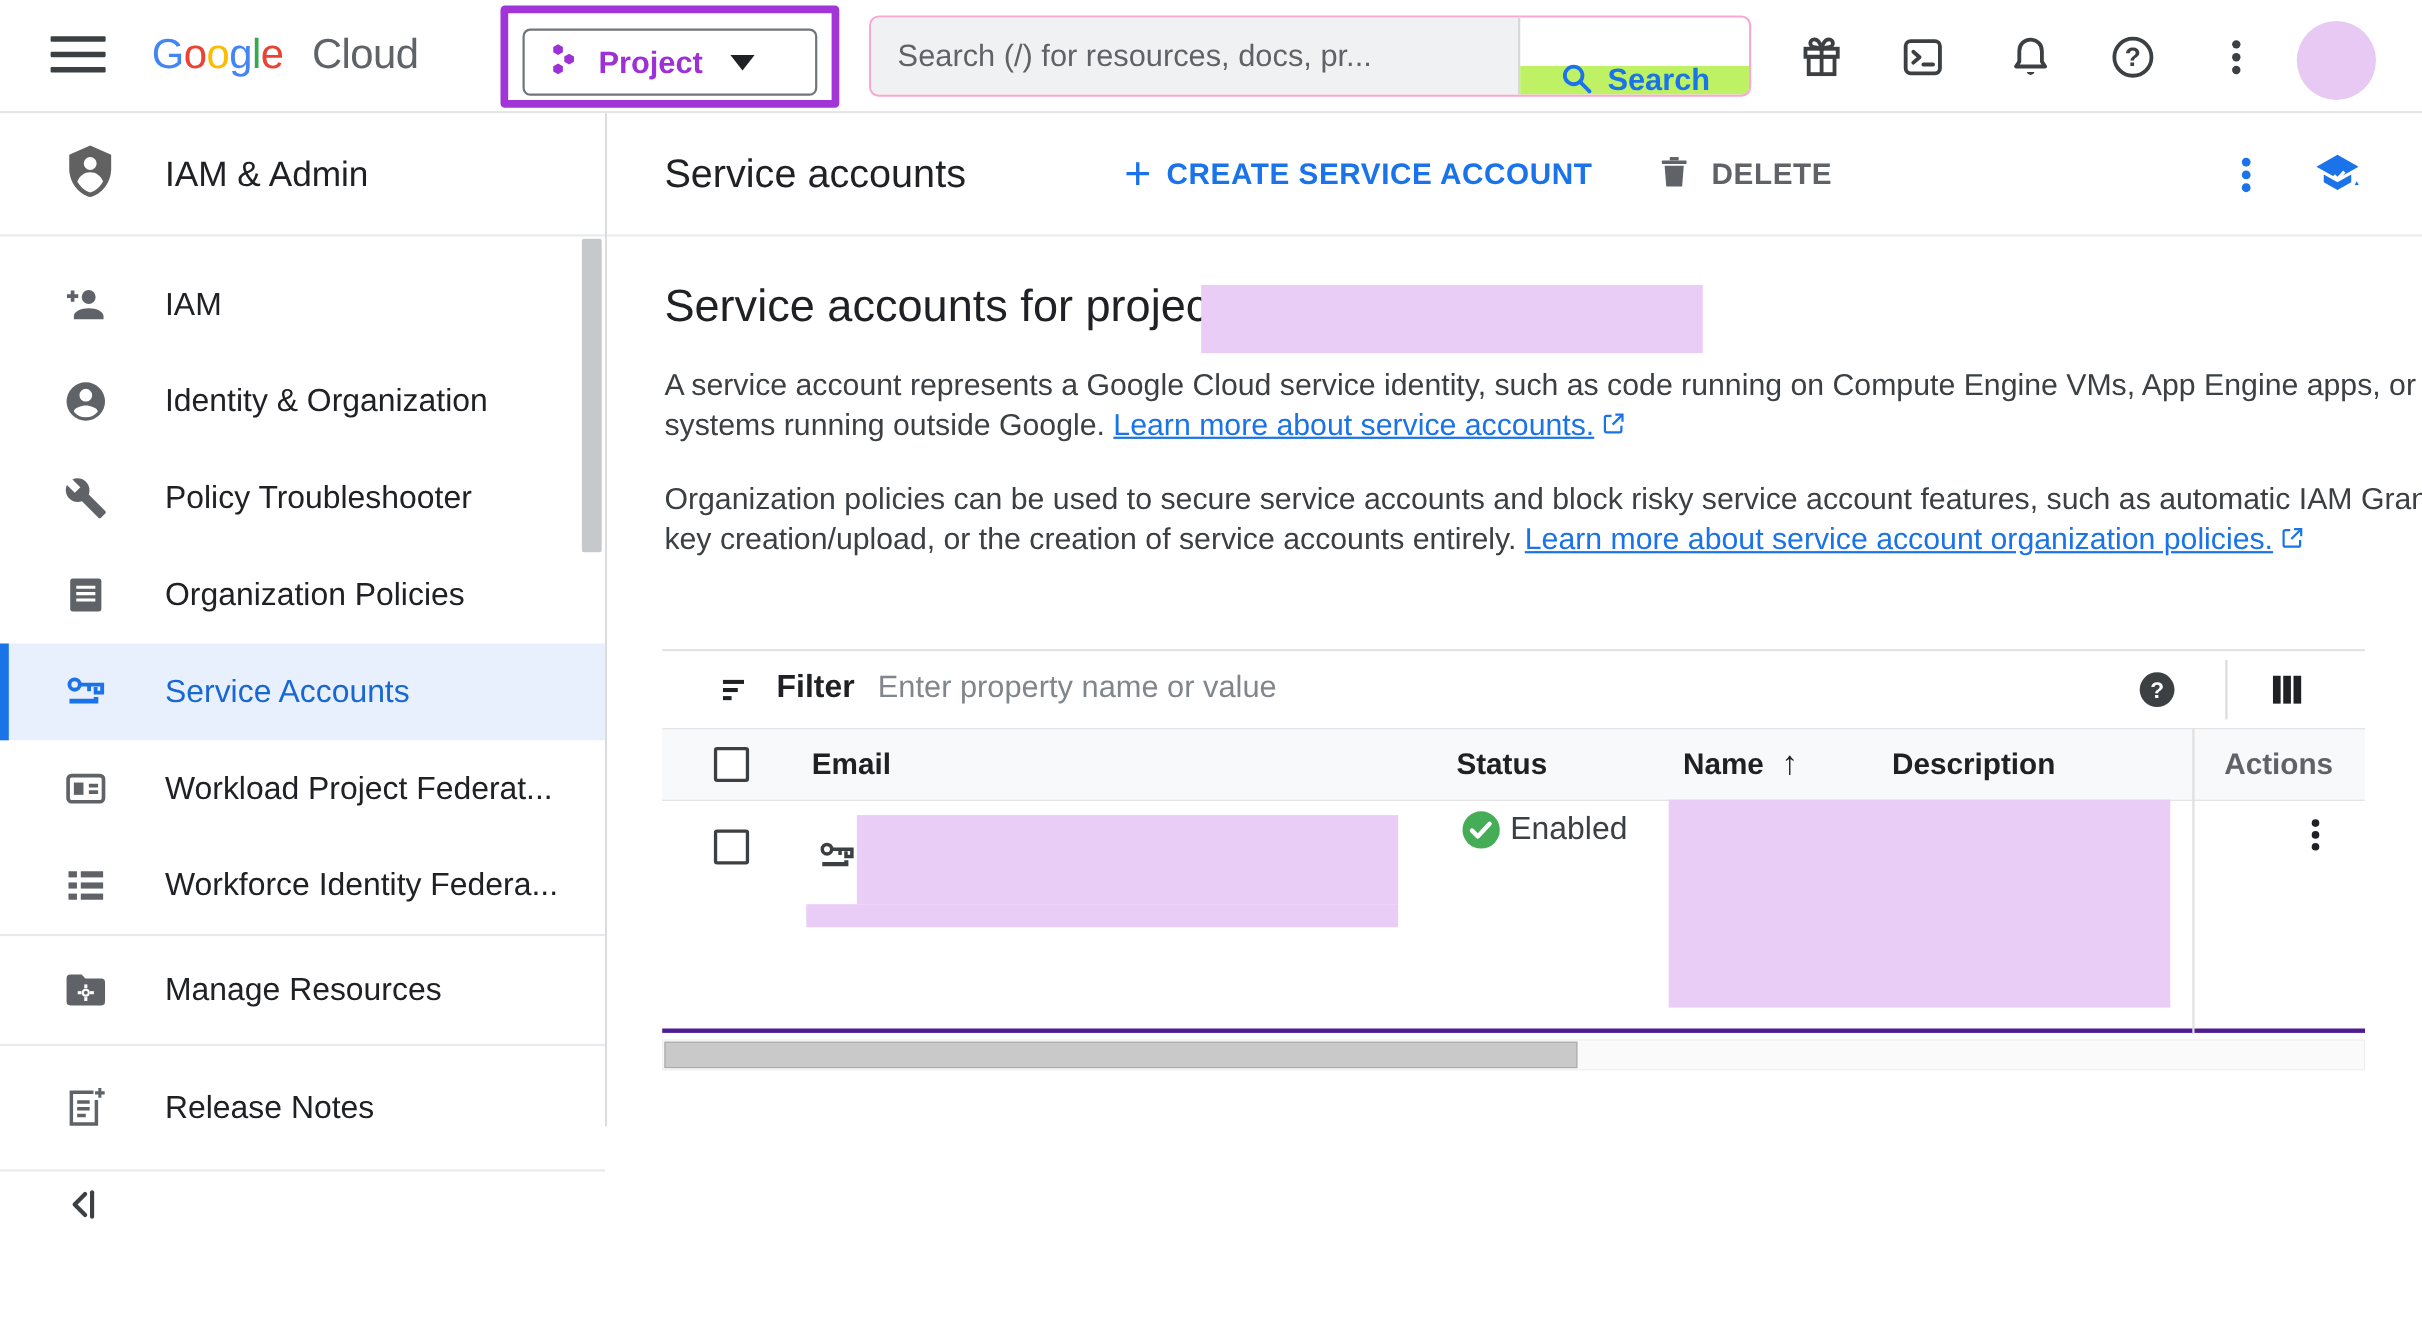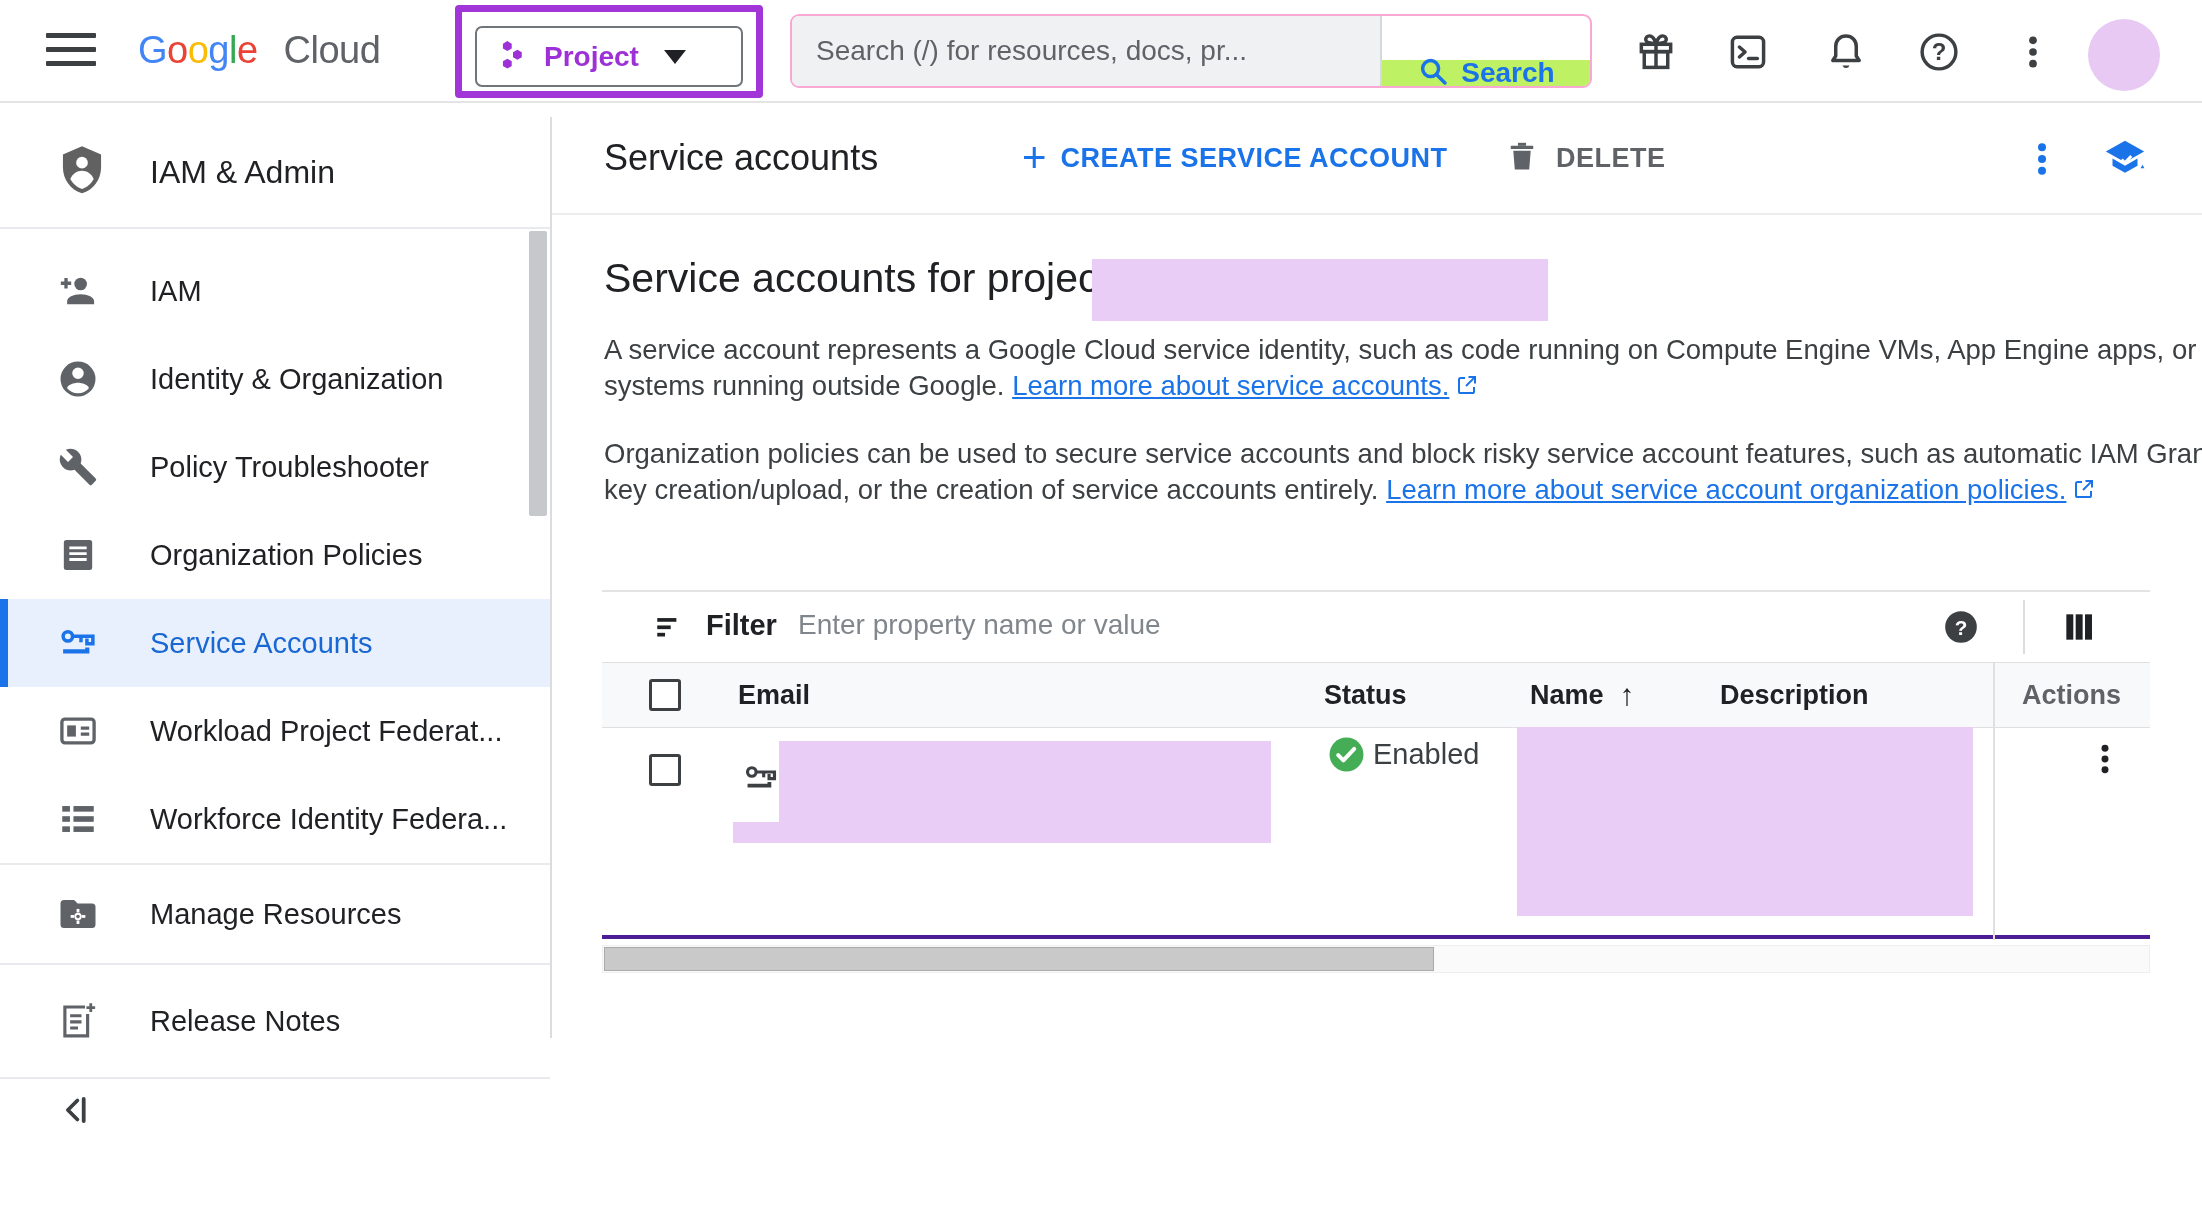--- a/index.html
+++ b/index.html
@@ -22,21 +22,21 @@
   .project-btn .plabel{color:#9d30d6; font-size:28px; font-weight:bold;}
   .caret{width:0; height:0; border-left:11px solid transparent; border-right:11px solid transparent; border-top:14px solid #202124; margin-left:10px;}
   .searchbar{position:absolute; left:790px; top:14px; width:802px; height:74px; border:2px solid #f9a8d4; border-radius:9px; display:flex; overflow:hidden; background:#fff;}
   .search-field{width:590px; background:#f0f1f2; border-right:2px solid #d6d9dc; display:flex; align-items:center; padding:0 24px; color:#5f6368; font-size:28px; white-space:nowrap; overflow:hidden;}
   .search-go{flex:1; display:flex; align-items:center; justify-content:center; gap:12px; background:#bef264; cursor:pointer;margin-top:44px;}
   .search-go .slabel{color:var(--accent); font-size:28px; font-weight:bold;}
   .tb-icon{position:absolute; top:29px; width:46px; height:46px; display:flex; align-items:center; justify-content:center; color:#3c4043; cursor:pointer;}
   .avatar{position:absolute; left:2088px; top:19px; width:72px; height:72px; border-radius:50%; background:var(--avatar); cursor:pointer;}
 
   
-  .sidebar{position:absolute; left:0; top:117px; width:552px; height:921px; background:#fff; border-right:2px solid #dadce0;}
+  .sidebar{position:absolute; left:0; top:103px; width:552px; height:921px; background:#fff; border-right:2px solid #dadce0;}
   .sb-header{height:112px; border-bottom:2px solid #e8eaed; display:flex; align-items:center; padding-left:56px; gap:42px;}
   .sb-title{font-size:32px; color:#202124;}
   .sb-scroll{position:absolute; right:3px; top:114px; width:18px; height:285px; background:#c6c9cc; border-radius:2px;}
   .sb-list{padding-top:18px;}
   .sb-item{height:88px; display:flex; align-items:center; padding-left:56px; gap:50px; font-size:29px; color:#202124; cursor:pointer; position:relative;}
   .sb-item .sb-ic{width:44px; height:44px; display:flex; align-items:center; justify-content:center; color:#5f6368; flex:none;}
   .sb-item.selected{background:var(--selected_bg); color:var(--selected_fg);}
   .sb-item.selected::before{content:""; position:absolute; left:0; top:0; bottom:0; width:8px; background:var(--accent);}
   .sb-item.selected .sb-ic{color:var(--accent);}
   .sb-item.tall-a{height:100px; border-top:2px solid #e8eaed;}

